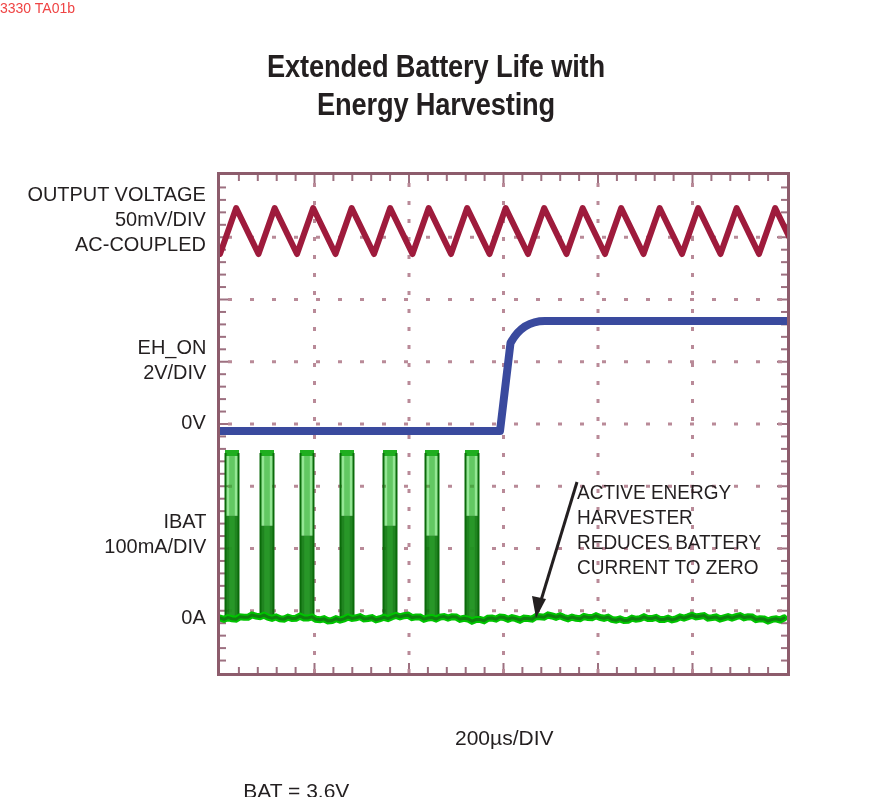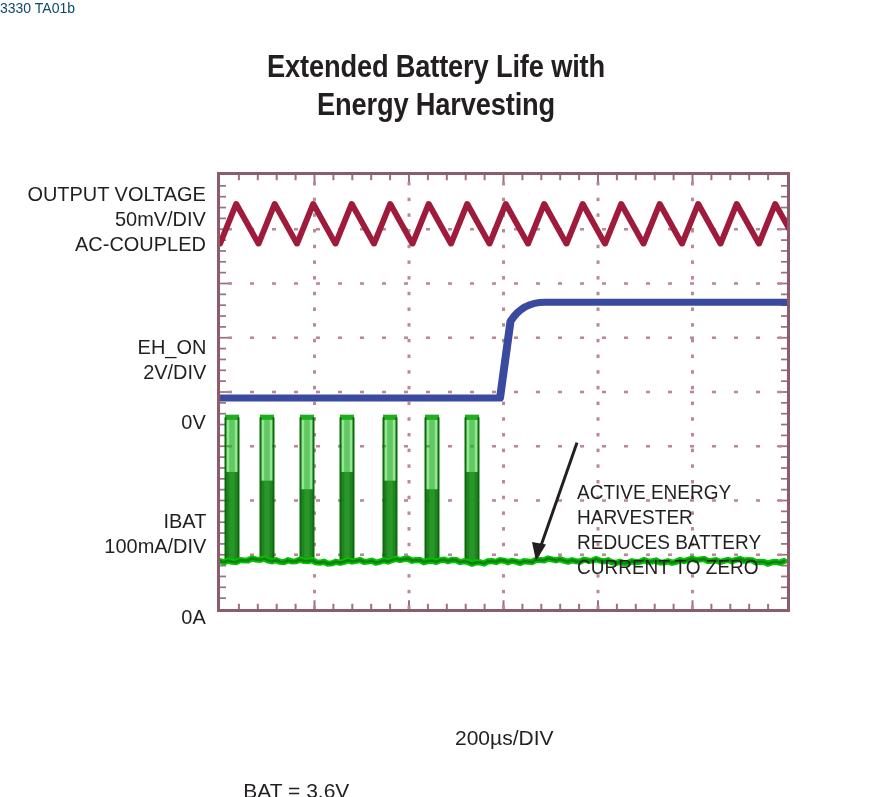--- a/index.html
+++ b/index.html
@@ -44,21 +44,21 @@
   #lbl-vout  { right: 666px; top: 181px; }
   #lbl-ehon  { right: 666px; top: 334px; }
   #lbl-0v    { right: 666px; top: 409px; }
   #lbl-ibat  { right: 666px; top: 508px; }
   #lbl-0a    { right: 666px; top: 604px; }
 
   
   #scope {
     position: absolute;
     left: 217px; top: 172px;
-    width: 573px; height: 440px;
+    width: 573px; height: 504px;
     border: 3px solid #8d5c6c;
     box-sizing: border-box;
     background: #ffffff;
     overflow: hidden;
   }
   #grid-layer, #trace-layer, #anno-layer {
     position: absolute; left: 0; top: 0;
     width: 100%; height: 100%;
   }
 
@@ -80,21 +80,21 @@
     font-size: 21px;
     line-height: 30px;
     color: #231f20;
     white-space: pre;
   }
   #conditions { left: 220px; top: 686px; }
   #timebase  { left: 455px; top: 723px; }
   #partcode  {
     left: 718px; top: 683px;
     font-size: 14px;
-    color: #0c4a6e;
+    color: #ef4444;
   }
 </style>
 </head>
 <body>
 
 <div id="title">
   <span class="tline">Extended Battery Life with</span>
   <span class="tline">Energy Harvesting</span>
 </div>
 

